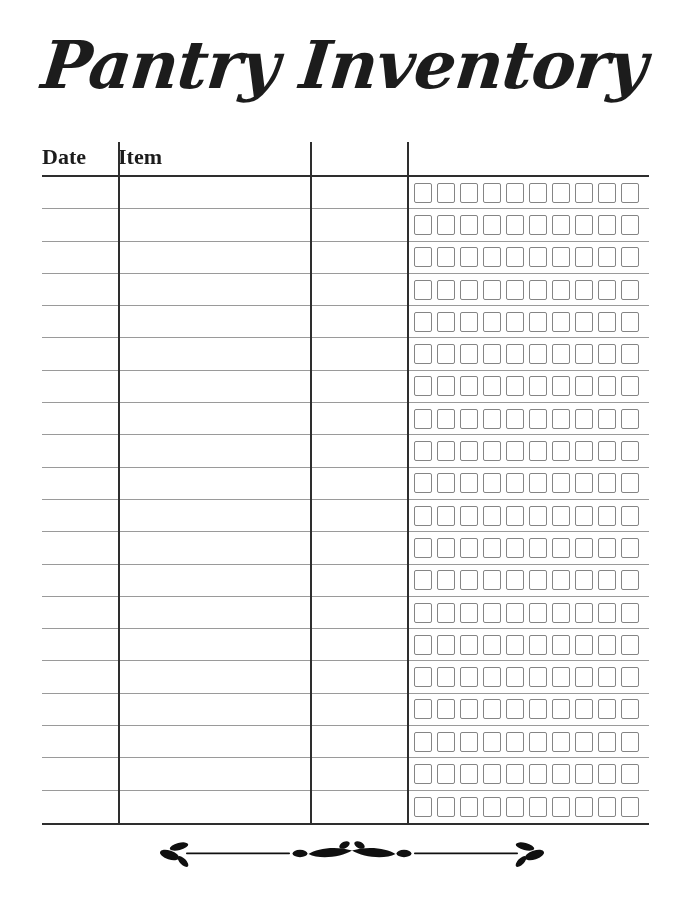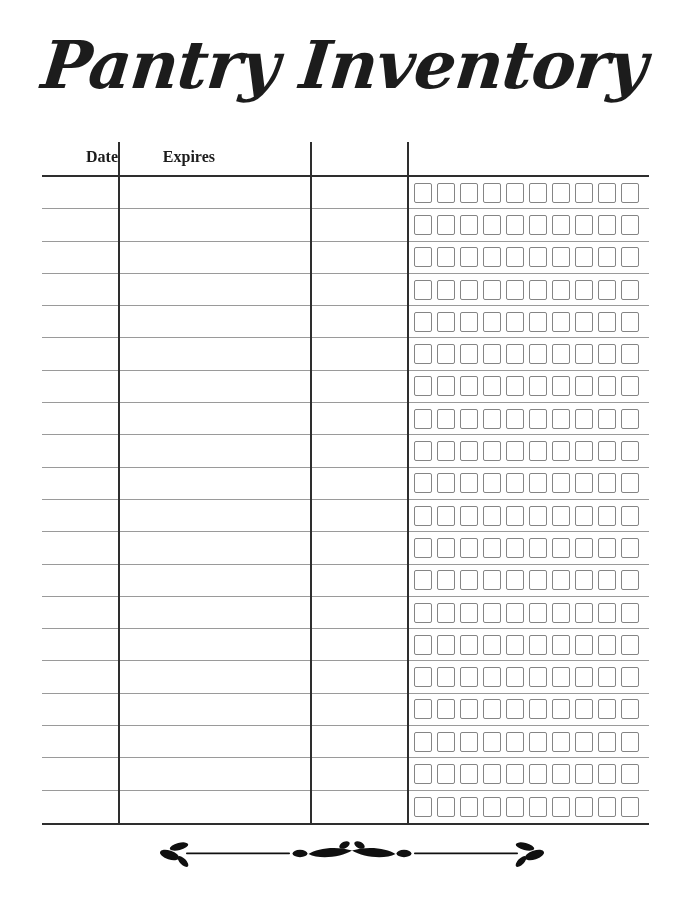--- a/index.html
+++ b/index.html
@@ -38,23 +38,23 @@
     left:42px;top:142px;
     width:607px;
   }
   .thead{
     display:flex;
     height:35px;
     border-bottom:2.5px solid var(--heavy);
     align-items:center;
   }
   .th{
-    text-align:right;
+    text-align:left;
     font-weight:700;
-    font-size:16px;
+    font-size:22px;
     color:var(--ink);
     line-height:1;
     padding-bottom:4px;
   }
   .th.c-date{width:76px;}
   .th.c-item{width:192px;}
   .th.c-expires{width:97px;}
   .th.c-stocked{width:242px;}
   .tbody{
     border-bottom:2.5px solid var(--heavy);
@@ -104,21 +104,21 @@
 </head>
 <body>
 
 <div class="page">
 
   <div class="title">Pantry Inventory</div>
 
   <div class="table">
     <div class="thead">
       <div class="th c-date">Date</div>
-      <div class="th c-expires">Expires</div>
+      <div class="th c-item">Item</div>
     </div>
 
     <div class="tbody">
         <div class="row">
     <div class="cell c-date"></div>
     <div class="cell c-item"></div>
     <div class="cell c-expires"></div>
     <div class="cell c-stocked">
             <span class="checkbox"></span>
             <span class="checkbox"></span>

